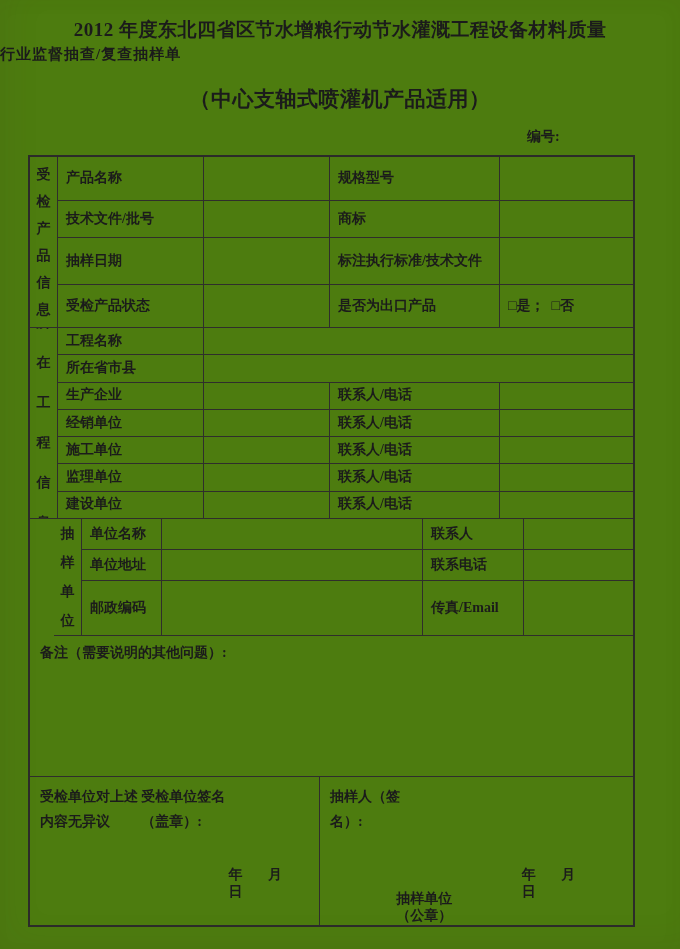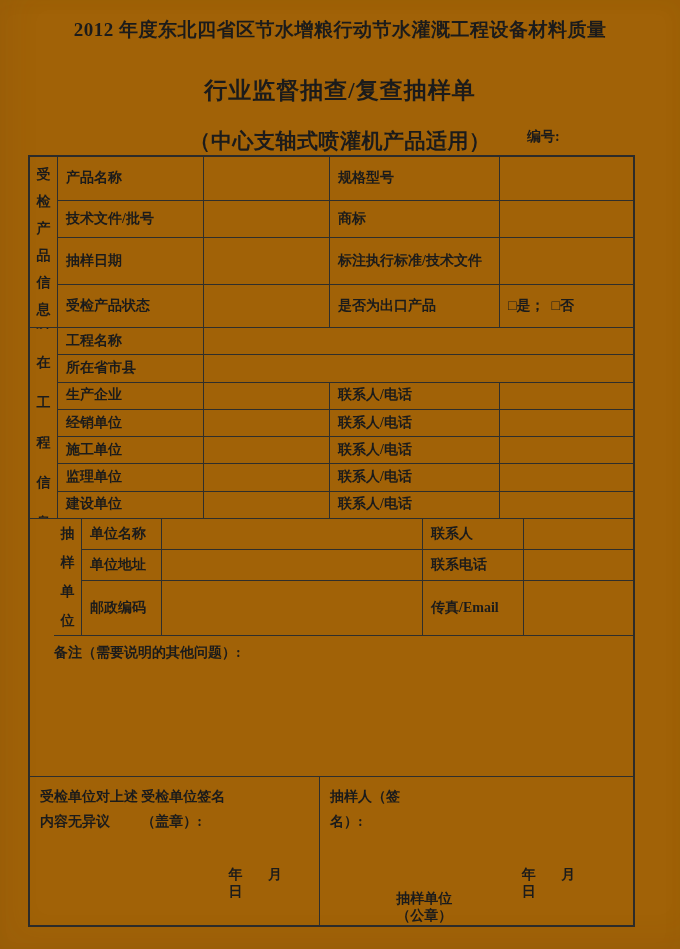--- a/index.html
+++ b/index.html
@@ -1,25 +1,25 @@
 <!DOCTYPE html>
 <html><head>
 <meta charset="utf-8">
 <style>
   * { margin:0; padding:0; box-sizing:border-box; }
   html,body { width:680px; height:949px; }
   body { background:#efede9; }
   .page {
     position:relative; width:680px; height:949px; overflow:hidden;
-    background:#a16207; color:#1b1b1b;
+    background:#4d7c0f; color:#1b1b1b;
     font-family:"Liberation Serif","DejaVu Serif",serif;
     box-shadow: inset 14px -12px 30px rgba(60,55,45,0.06), inset -4px 4px 18px rgba(60,55,45,0.03);
   }
   .t1 { text-align:center; padding-top:17px; font-size:19px; font-weight:bold; letter-spacing:0.5px; }
-  .t2 { text-align:center; margin-top:32px; font-size:23px; font-weight:bold; letter-spacing:1px; }
+  .t2 { margin-top:2px; font-size:15px; font-weight:bold; letter-spacing:1px; }
   .t3 { text-align:center; margin-top:21px; font-size:21px; font-weight:600; letter-spacing:0.5px; }
   .serial { position:absolute; left:527px; top:128px; font-size:14px; font-weight:600; }
 
   .table {
     position:absolute; top:155px; left:28px; width:607px;
     border:2px solid #2c2b29; font-size:14px; font-weight:600; line-height:1.2;
   }
   .sec { display:grid; }
   .sec1 { grid-template-columns:28px 146px 126px 170px 1fr; grid-template-rows:44px 37px 47px 43px; }
   .sec2 { grid-template-columns:28px 146px 126px 170px 1fr; grid-template-rows:repeat(7,1fr); height:191px; }
@@ -35,21 +35,21 @@
   .r1-4 { grid-row:1/4; grid-column:1; }
   .wide { grid-column:3/6; }
   .vtext { display:inline-block; width:15px; text-align:center; word-break:break-all; }
   .sec1 .vtext { line-height:27px; }
   .sec2 .vtext { line-height:40px; }
   .sec3 .vtext { line-height:29px; }
   .pre { white-space:pre; }
 
   .remarks {
     height:141px; border-bottom:1px solid #2f2e2b;
-    padding:9px 24px; display:flex; align-items:flex-start;
+    padding:9px 10px; display:flex; align-items:flex-start;
     font-size:14px; font-weight:600;
   }
   .bottom { display:grid; grid-template-columns:290px 1fr; height:148px; font-size:14px; font-weight:600; }
   .bcell { display:flex; padding:7px 10px 0; }
   .bleft { border-right:1px solid #2f2e2b; }
   .bline { line-height:25px; }
   .date { word-spacing:20px; letter-spacing:1px; }
   .bl-date { margin-top:auto; align-self:flex-end; padding:0 24px 24px 0; }
   .br-seal { margin-top:auto; align-self:center; transform:translateX(-48px);margin-left:43px; }
   .br-date { align-self:flex-end; padding:11px 36px 24px 0; }

